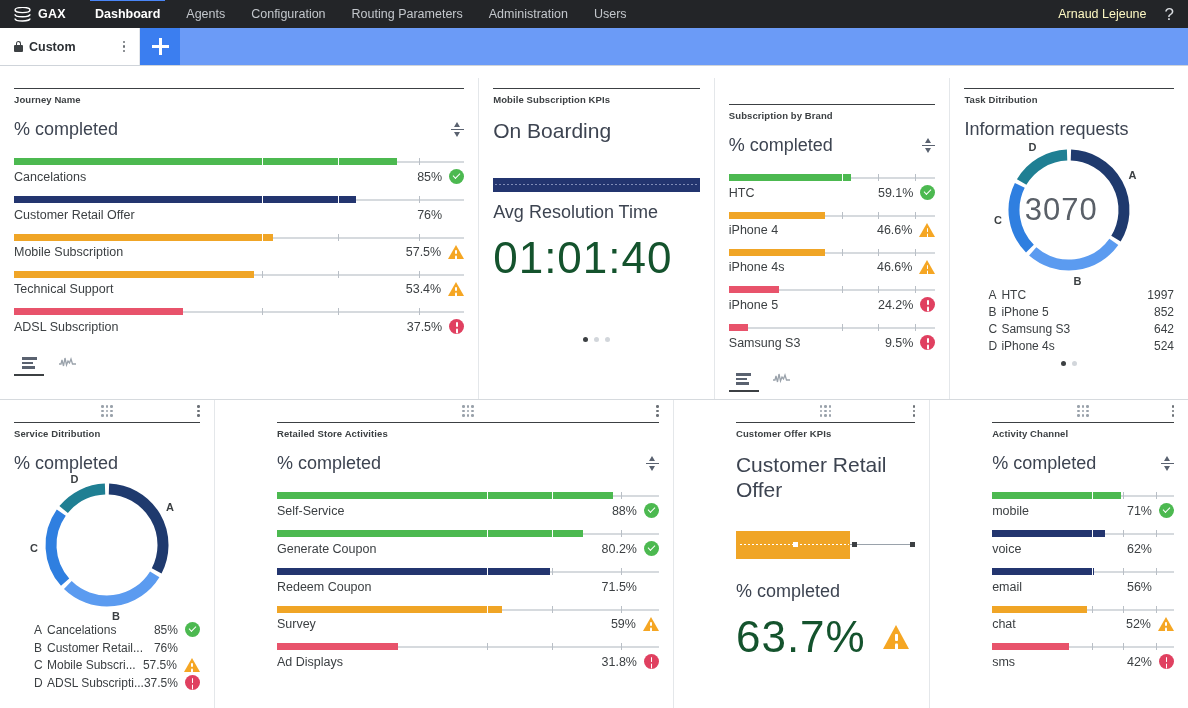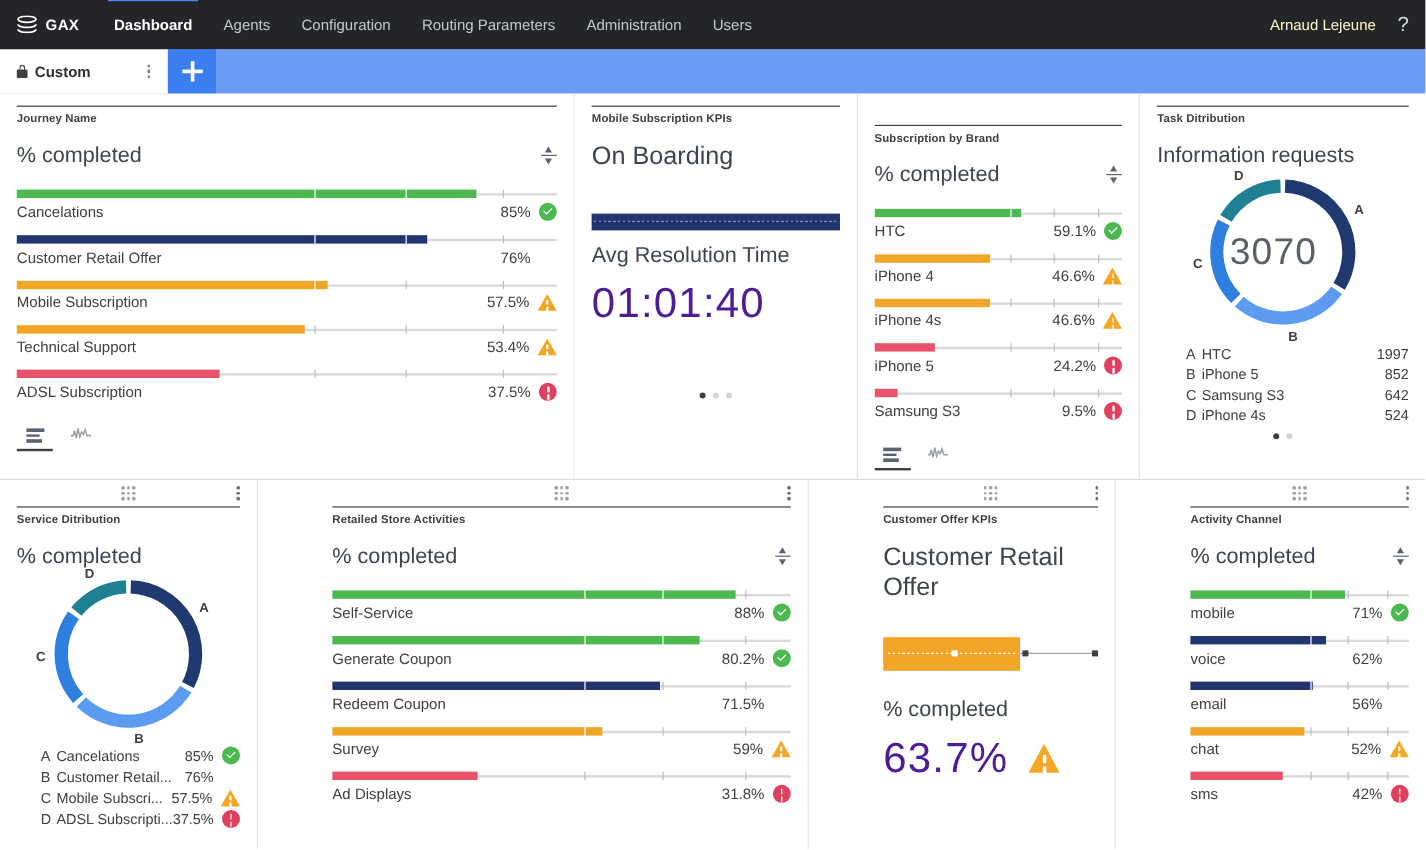--- a/index.html
+++ b/index.html
@@ -5,21 +5,21 @@
   * { box-sizing: border-box; margin: 0; padding: 0; }
   html, body {
     width: 1188px; height: 708px;
     font-family: "Liberation Sans", sans-serif;
     background: #ffffff; overflow: hidden;
   }
   body { position: relative; }
 
   
   .topnav {
-    height: 41px; background: #232528; display: flex; align-items: center;
+    height: 28px; background: #232528; display: flex; align-items: center;
     position: relative;
   }
   .brand { display: flex; align-items: center; gap: 7px; padding: 0 16px 0 14px; }
   .brand-logo { width: 17px; height: 15px; position: relative; flex: 0 0 auto; }
   .brand-name { color: #ffffff; font-size: 12.5px; font-weight: bold; letter-spacing: .3px; }
   .nav-items { display: flex; align-items: flex-end; height: 100%; }
   .nav-item {
     color: #c3c7cc; font-size: 12.5px; padding: 0 13px; height: 100%;
     display: flex; align-items: center; cursor: pointer; white-space: nowrap;
   }
@@ -135,21 +135,21 @@
   .ftab.active { border-bottom-color: #3c4043; }
   .ico-bars { display: flex; flex-direction: column; gap: 2px; align-items: flex-start; }
   .ico-bars i { display: block; height: 2.4px; background: #5a6270; }
 
   
   .kpi-title { font-size: 21px; color: #3d4451; margin-bottom: 4px; line-height: 1.18; }
   .kpi-bar { height: 14px; background: #23356f; margin: 34px 0 10px 0; position: relative; }
   .kpi-bar .dashes { position: absolute; left: 2px; right: 2px; top: 6px; height: 1.5px;
     background: repeating-linear-gradient(to right, #7f8bb5 0 2px, transparent 2px 4px); }
   .kpi-label { font-size: 18px; color: #3d4451; margin-bottom: 10px; }
-  .kpi-value { font-size: 35px; color: #4c1d95; font-weight: 300; letter-spacing: 1px; display: flex; align-items: center; gap: 10px; }
+  .kpi-value { font-size: 44px; color: #14532d; font-weight: 300; letter-spacing: 1px; display: flex; align-items: center; gap: 10px; }
   .kpi-value .statusdot.warn { width: 27px; height: 24px; }
   .kpi-value .statusdot.warn::before { border-left-width: 13.5px; border-right-width: 13.5px; border-bottom-width: 24px; }
   .kpi-value .statusdot.warn::after { left: 12px; top: 9px; width: 3px; height: 7px; box-shadow: 0 9.5px 0 0 #fff; }
 
   .gauge { position: relative; height: 28px; margin: 28px 0 22px 0; }
   .gauge .track { position: absolute; left: 0; right: 0; top: 13px; height: 1.5px; background: #9aa2ab; }
   .gauge .fill { position: absolute; left: 0; top: 0; height: 28px; background: #f0a526; }
   .gauge .dashes { position: absolute; left: 4px; top: 13px; height: 1.5px;
     background: repeating-linear-gradient(to right, #fff 0 2px, transparent 2px 4px); }
   .gauge .mk { position: absolute; width: 5px; height: 5px; background: #3c4043; top: 11px; }

